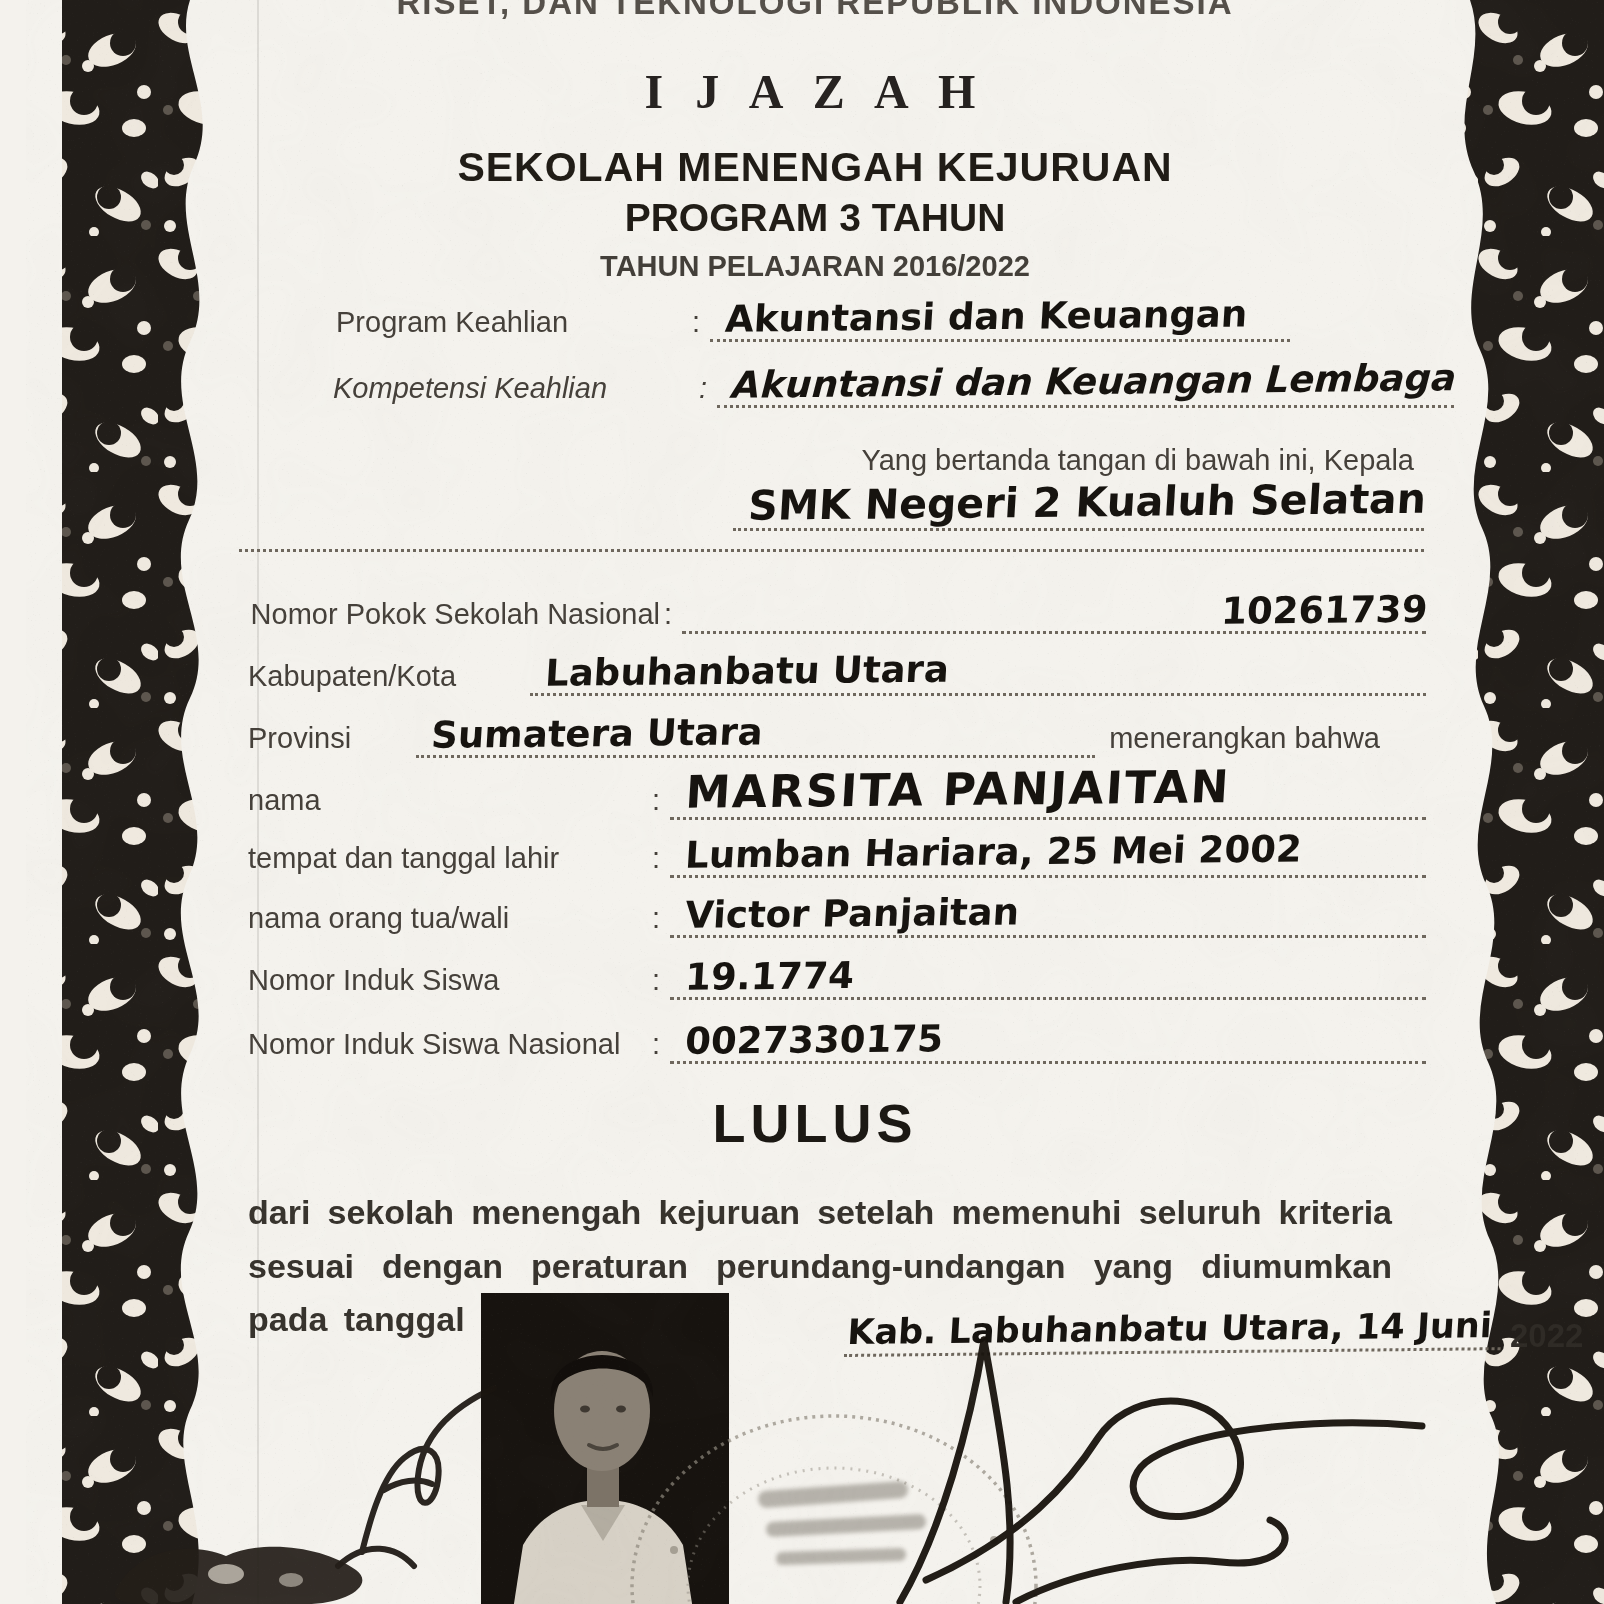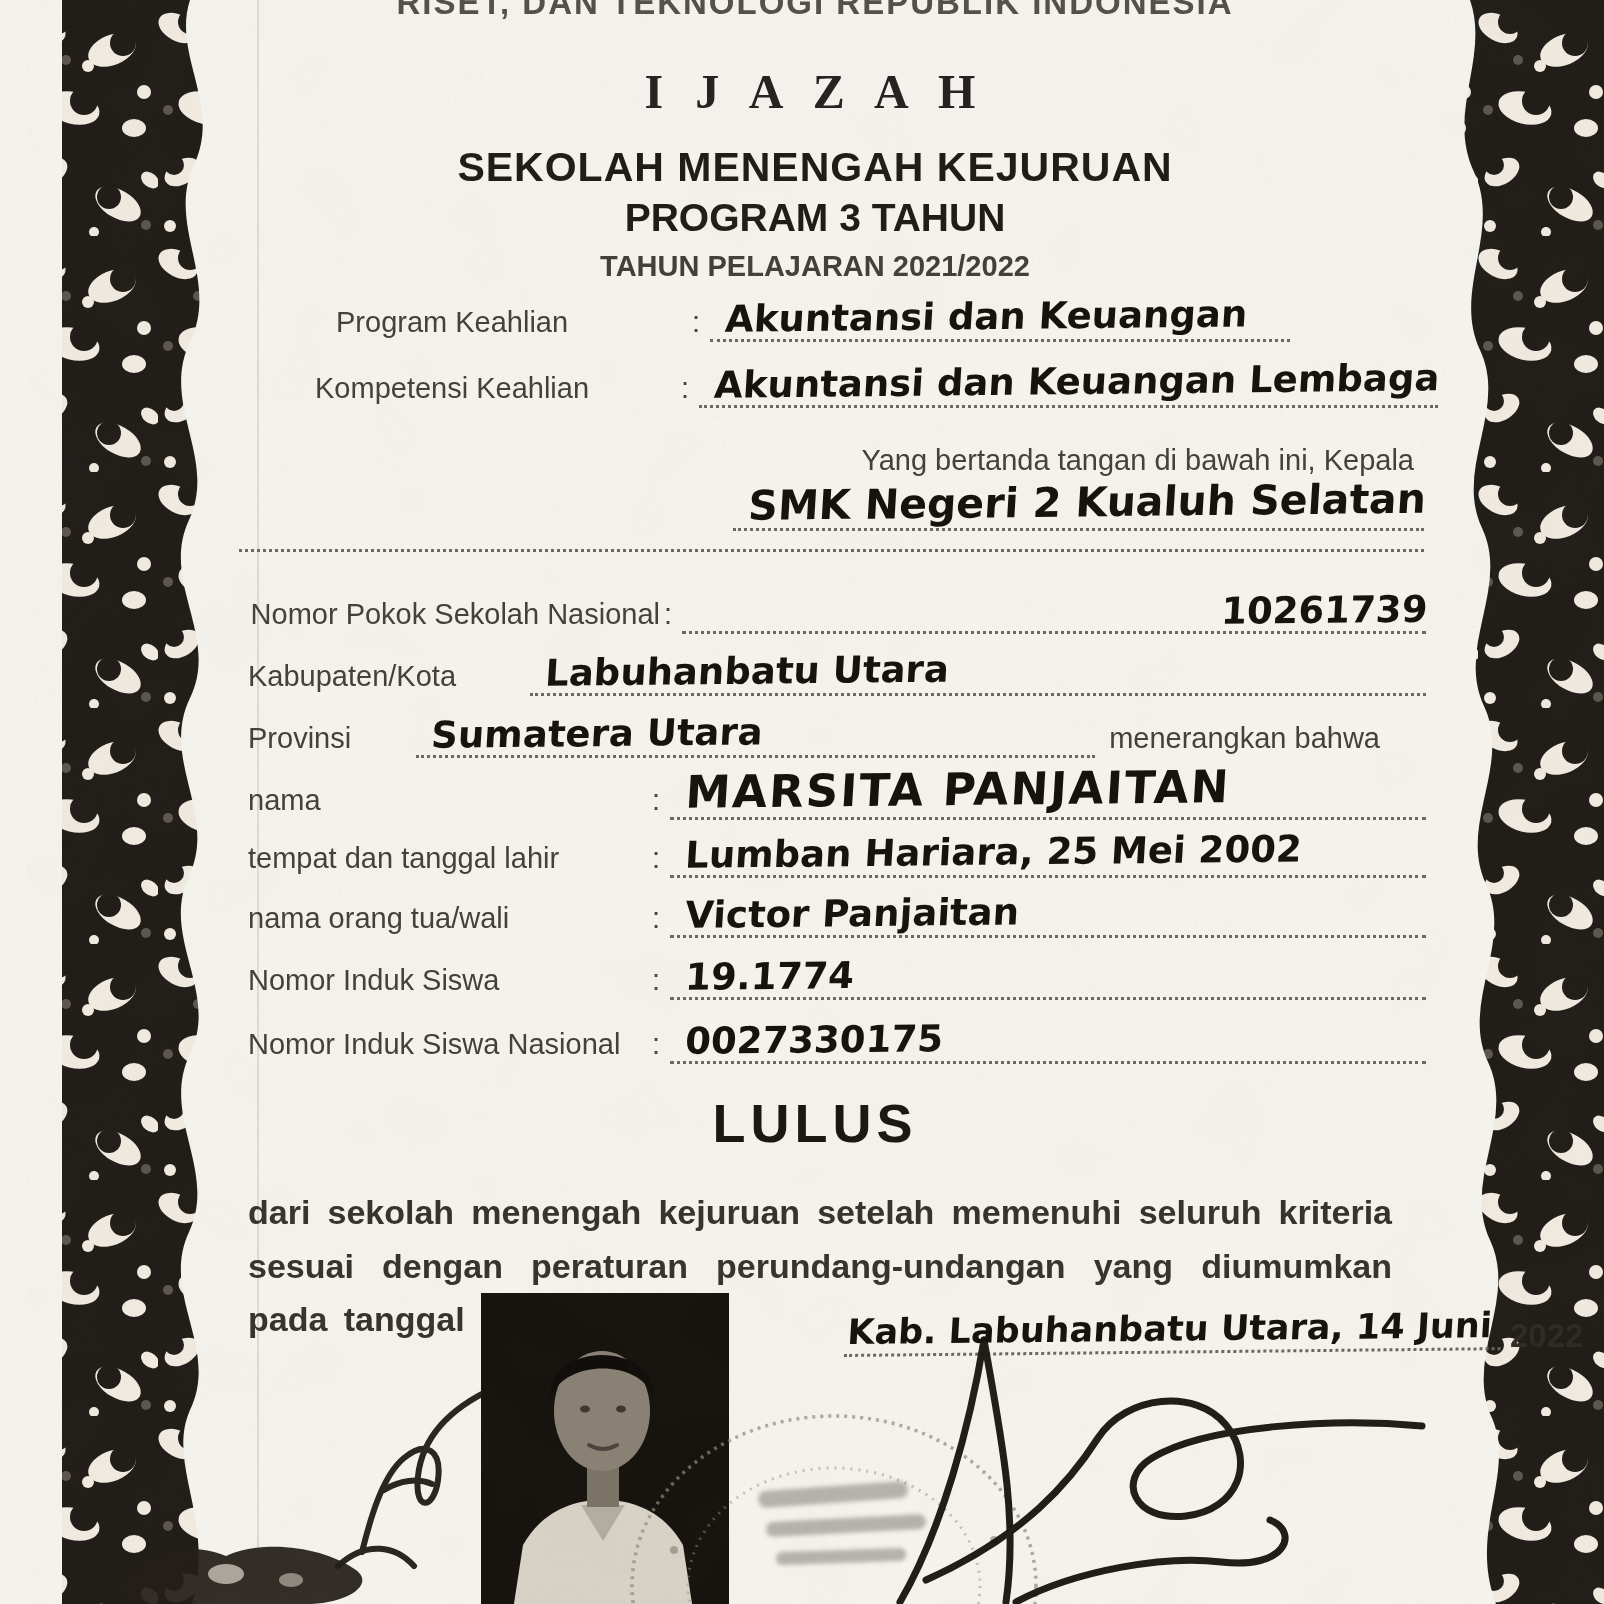--- a/index.html
+++ b/index.html
@@ -21,21 +21,21 @@
   .row .colon{flex:0 0 auto;padding:0 10px 3px 4px;}
   .row .fill{flex:1 1 auto;border-bottom:3px dotted #6e675d;position:relative;}
   .hand{
     font-family:"DejaVu Sans",sans-serif;font-weight:700;color:#16130f;
     transform:skewX(-4deg) rotate(-0.6deg);transform-origin:left bottom;
     white-space:nowrap;display:inline-block;position:relative;bottom:-2px;padding-left:14px;
   }
   .h38{font-size:37px;} .h42{font-size:41px;} .h46{font-size:45px;letter-spacing:2px;} .h36{font-size:35px;}
 
   .r-program{top:294px;left:310px;right:314px;} .r-program .lbl{width:352px;}
-  .r-kompetensi{top:360px;left:289px;right:272px;} .r-kompetensi .lbl{width:362px;}
+  .r-kompetensi{top:360px;left:307px;right:272px;font-style:italic;} .r-kompetensi .lbl{width:362px;}
   .r-kepala{top:444px;left:213px;right:180px;height:56px;flex-direction:column;} .r-kepala .lbl{margin-right:10px;}
   .r-blank{top:504px;left:213px;right:180px;}
   .r-npsn{top:586px;left:222px;right:178px;text-align:right;} .r-npsn .lbl{width:412px;}
   .r-kab{top:648px;left:222px;right:178px;} .r-kab .lbl{width:282px;}
   .r-prov{top:710px;left:222px;right:224px;} .r-prov .lbl{width:168px;}
   .r-prov .suffix{flex:0 0 auto;padding:0 0 3px 14px;white-space:nowrap;}
   .r-nama{top:764px;left:222px;right:178px;height:56px;justify-content:space-between;} 
   .r-ttl{top:826px;left:222px;right:178px;height:52px;}
   .r-wali{top:886px;left:222px;right:178px;height:52px;}
   .r-nis{top:948px;left:222px;right:178px;height:52px;}
@@ -102,21 +102,21 @@
          C1484,588 1430,646 1458,706 C1486,766 1432,824 1460,884 C1488,944 1434,1002 1462,1062
          C1490,1122 1436,1180 1464,1240 C1492,1300 1438,1358 1466,1418 C1490,1475 1442,1530 1470,1604 H1596 Z"></path>
   </svg>
 
   <div class="fold"></div>
 
   <div class="center ministry">RISET, DAN TEKNOLOGI REPUBLIK INDONESIA</div>
   <div class="center title">I J A Z A H</div>
   <div class="center lvl1">SEKOLAH MENENGAH KEJURUAN</div>
   <div class="center lvl2">PROGRAM 3 TAHUN</div>
-  <div class="center year">TAHUN PELAJARAN 2021/2022</div>
+  <div class="center year">TAHUN PELAJARAN 2016/2022</div>
 
   <div class="row r-program">
     <span class="lbl">Program Keahlian</span>
     <span class="colon">:</span>
     <span class="fill"><span class="hand h38">Akuntansi dan Keuangan</span></span>
   </div>
 
   <div class="row r-kompetensi">
     <span class="lbl">Kompetensi Keahlian</span>
     <span class="colon">:</span>

